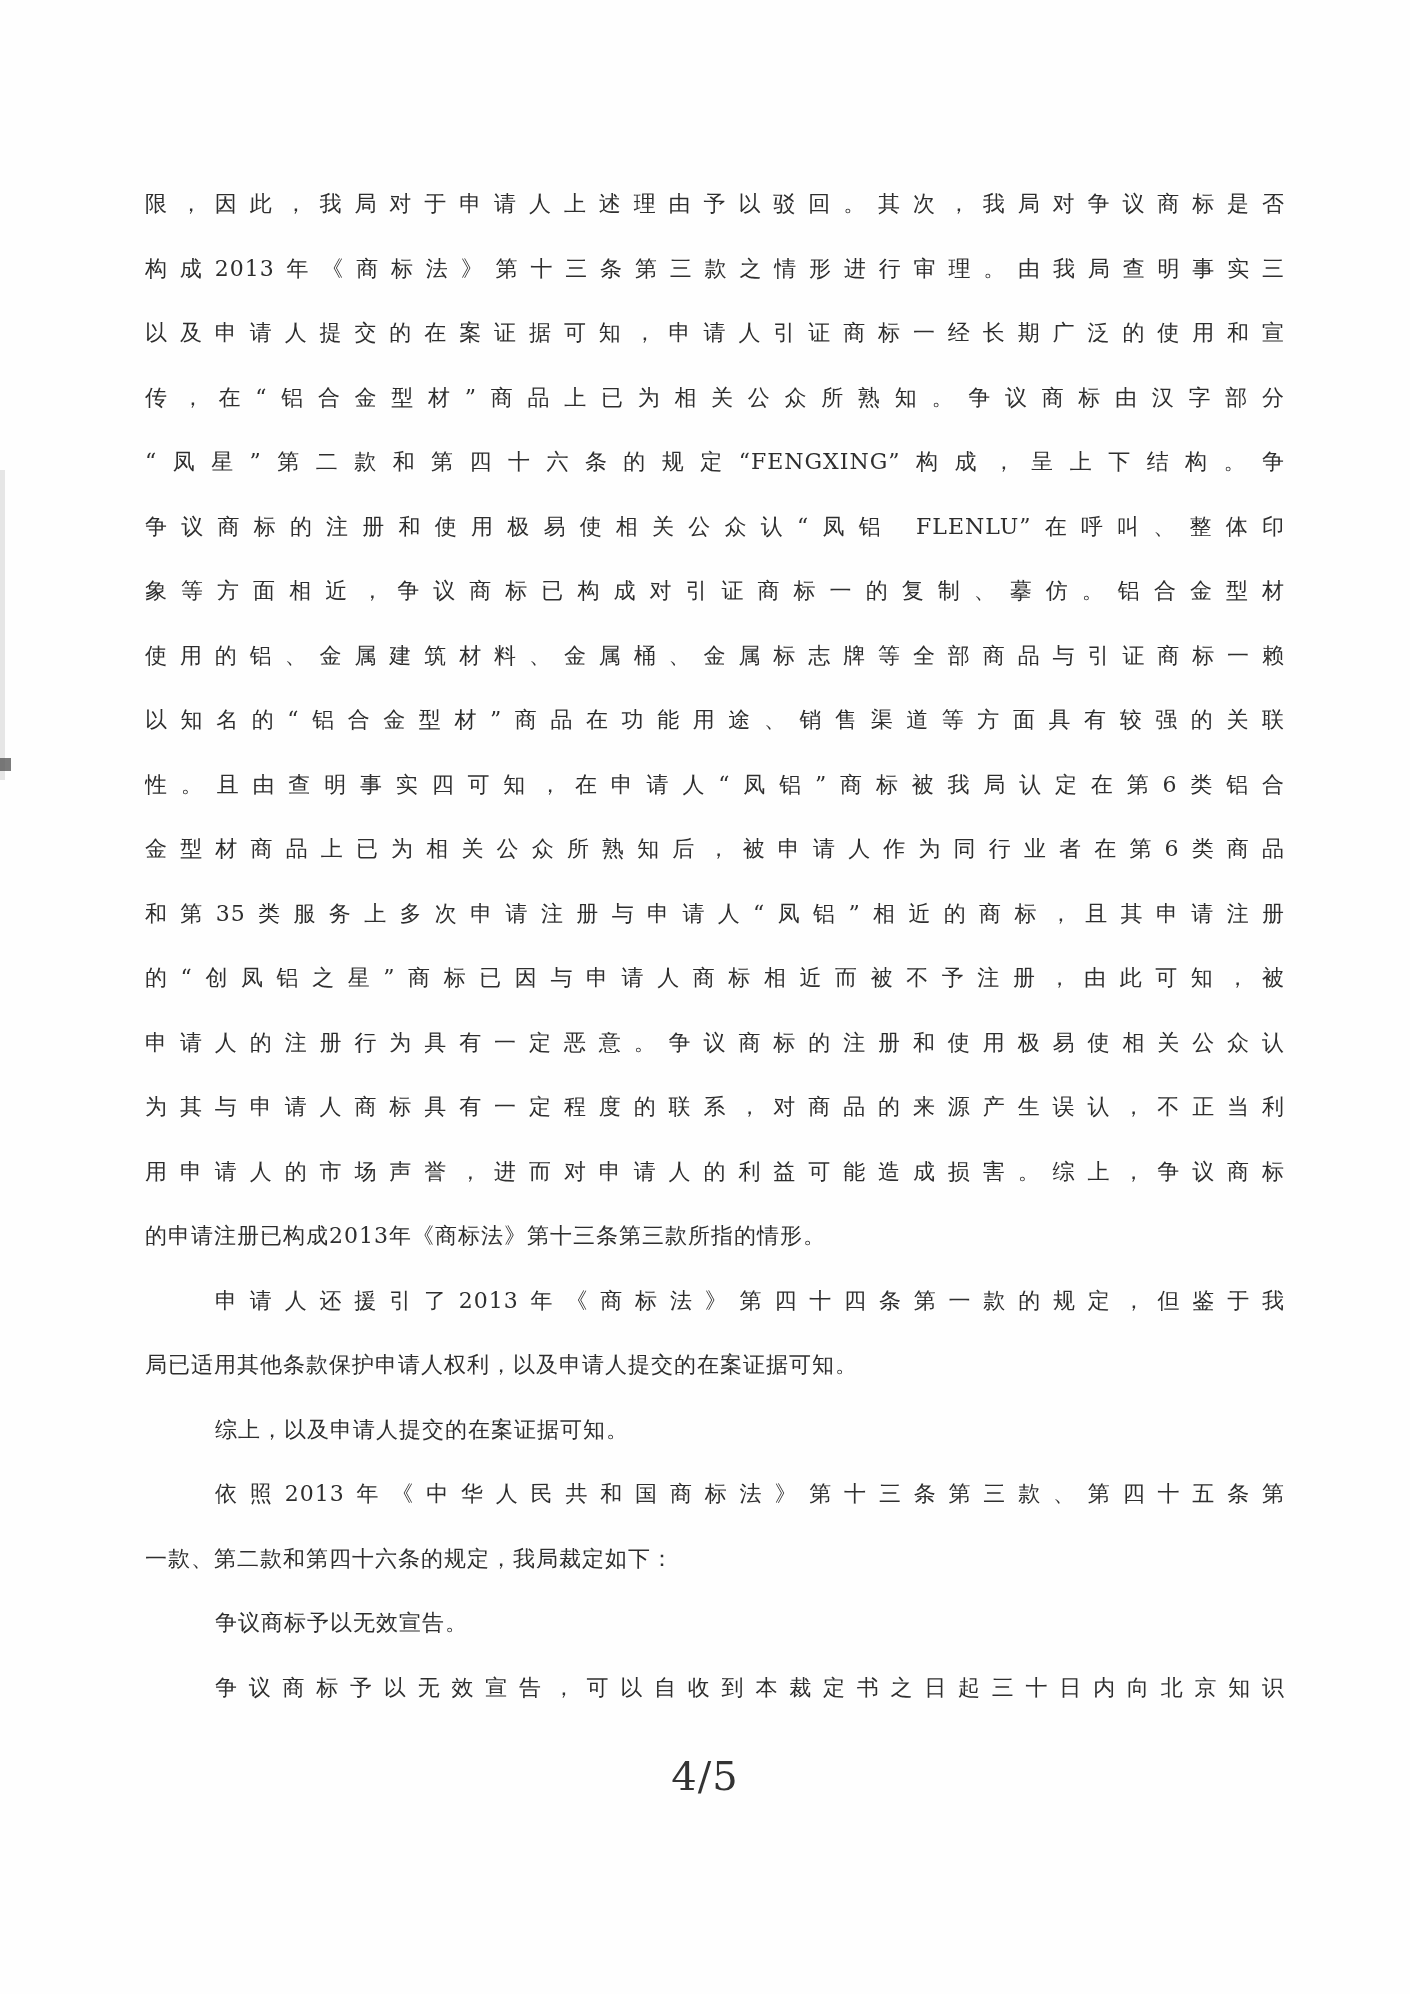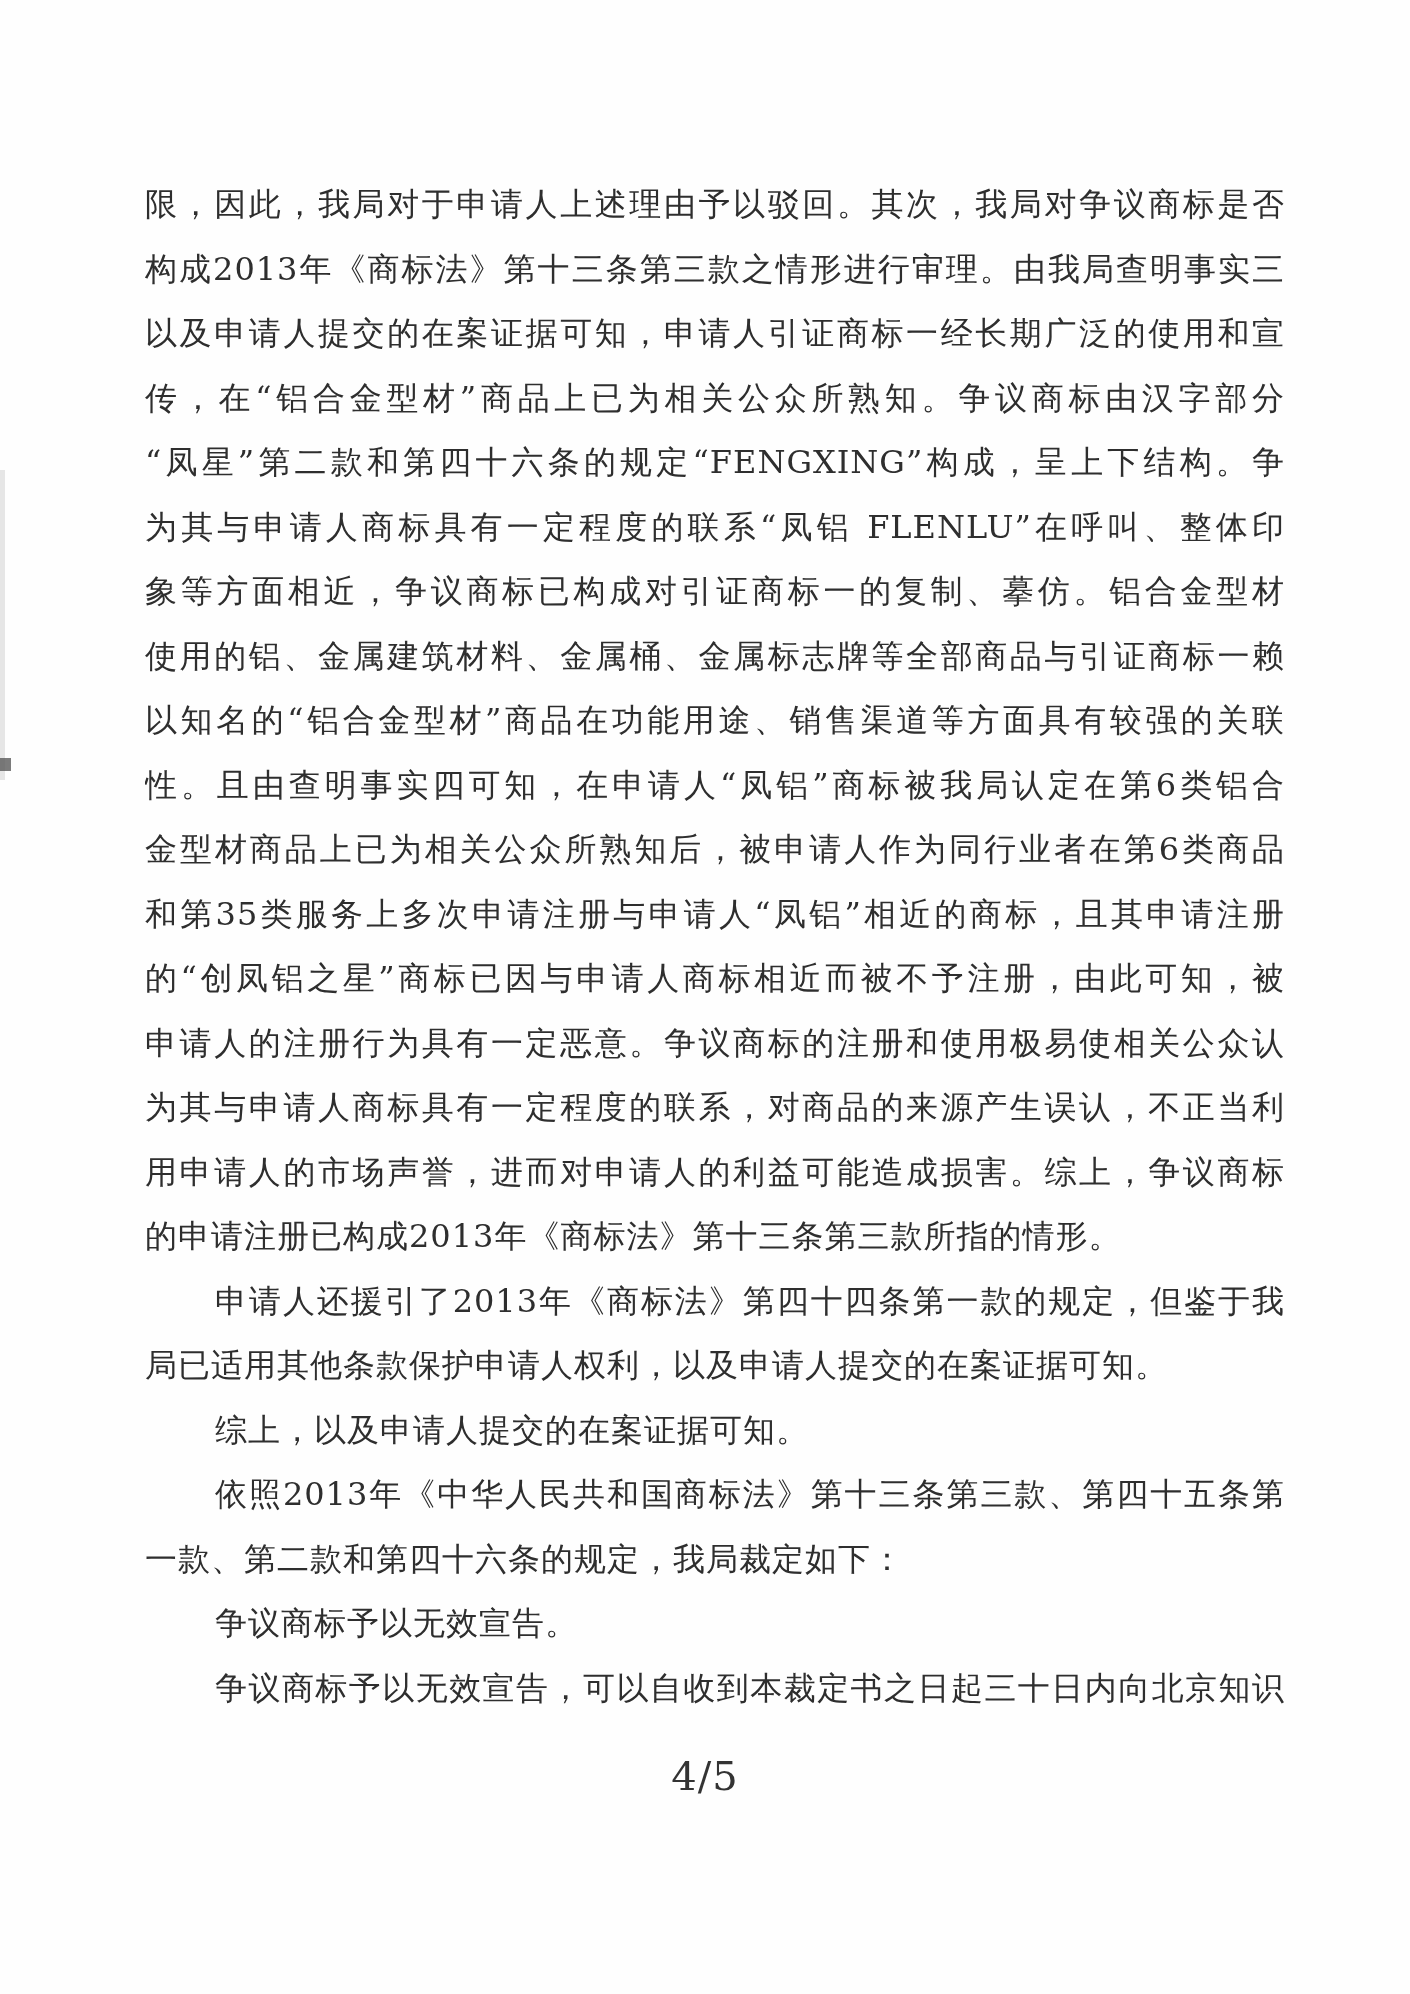--- a/index.html
+++ b/index.html
@@ -16,21 +16,21 @@
     font-family: "DejaVu Serif", "Liberation Serif", serif;
   }
   .textblock {
     position: absolute;
     top: 172px;
     left: 145px;
     width: 1140px;
     color: #2e2e2e;
   }
   .line {
-    font-size: 32px;
+    font-size: 22px;
     line-height: 64.5px;
     height: 64.5px;
     letter-spacing: 1px;
     text-align: justify;
     text-align-last: left;
     white-space: normal;
     overflow: hidden;
   }
   .line.fill {
     text-align-last: justify;
@@ -74,21 +74,21 @@
 
   <div class="artifact-streak"></div>
   <div class="artifact-mark"></div>
 
   <div class="textblock" id="textblock">
       <div class="line fill">限，因此，我局对于申请人上述理由予以驳回。其次，我局对争议商标是否</div>
       <div class="line fill">构成2013年《商标法》第十三条第三款之情形进行审理。由我局查明事实三</div>
       <div class="line fill">以及申请人提交的在案证据可知，申请人引证商标一经长期广泛的使用和宣</div>
       <div class="line fill">传，在“铝合金型材”商品上已为相关公众所熟知。争议商标由汉字部分</div>
       <div class="line fill">“凤星”第二款和第四十六条的规定“FENGXING”构成，呈上下结构。争</div>
-      <div class="line fill">为其与申请人商标具有一定程度的联系“凤铝 FLENLU”在呼叫、整体印</div>
+      <div class="line fill">争议商标的注册和使用极易使相关公众认“凤铝 FLENLU”在呼叫、整体印</div>
       <div class="line fill">象等方面相近，争议商标已构成对引证商标一的复制、摹仿。铝合金型材</div>
       <div class="line fill">使用的铝、金属建筑材料、金属桶、金属标志牌等全部商品与引证商标一赖</div>
       <div class="line fill">以知名的“铝合金型材”商品在功能用途、销售渠道等方面具有较强的关联</div>
       <div class="line fill">性。且由查明事实四可知，在申请人“凤铝”商标被我局认定在第6类铝合</div>
       <div class="line fill">金型材商品上已为相关公众所熟知后，被申请人作为同行业者在第6类商品</div>
       <div class="line fill">和第35类服务上多次申请注册与申请人“凤铝”相近的商标，且其申请注册</div>
       <div class="line fill">的“创凤铝之星”商标已因与申请人商标相近而被不予注册，由此可知，被</div>
       <div class="line fill">申请人的注册行为具有一定恶意。争议商标的注册和使用极易使相关公众认</div>
       <div class="line fill">为其与申请人商标具有一定程度的联系，对商品的来源产生误认，不正当利</div>
       <div class="line fill">用申请人的市场声誉，进而对申请人的利益可能造成损害。综上，争议商标</div>

